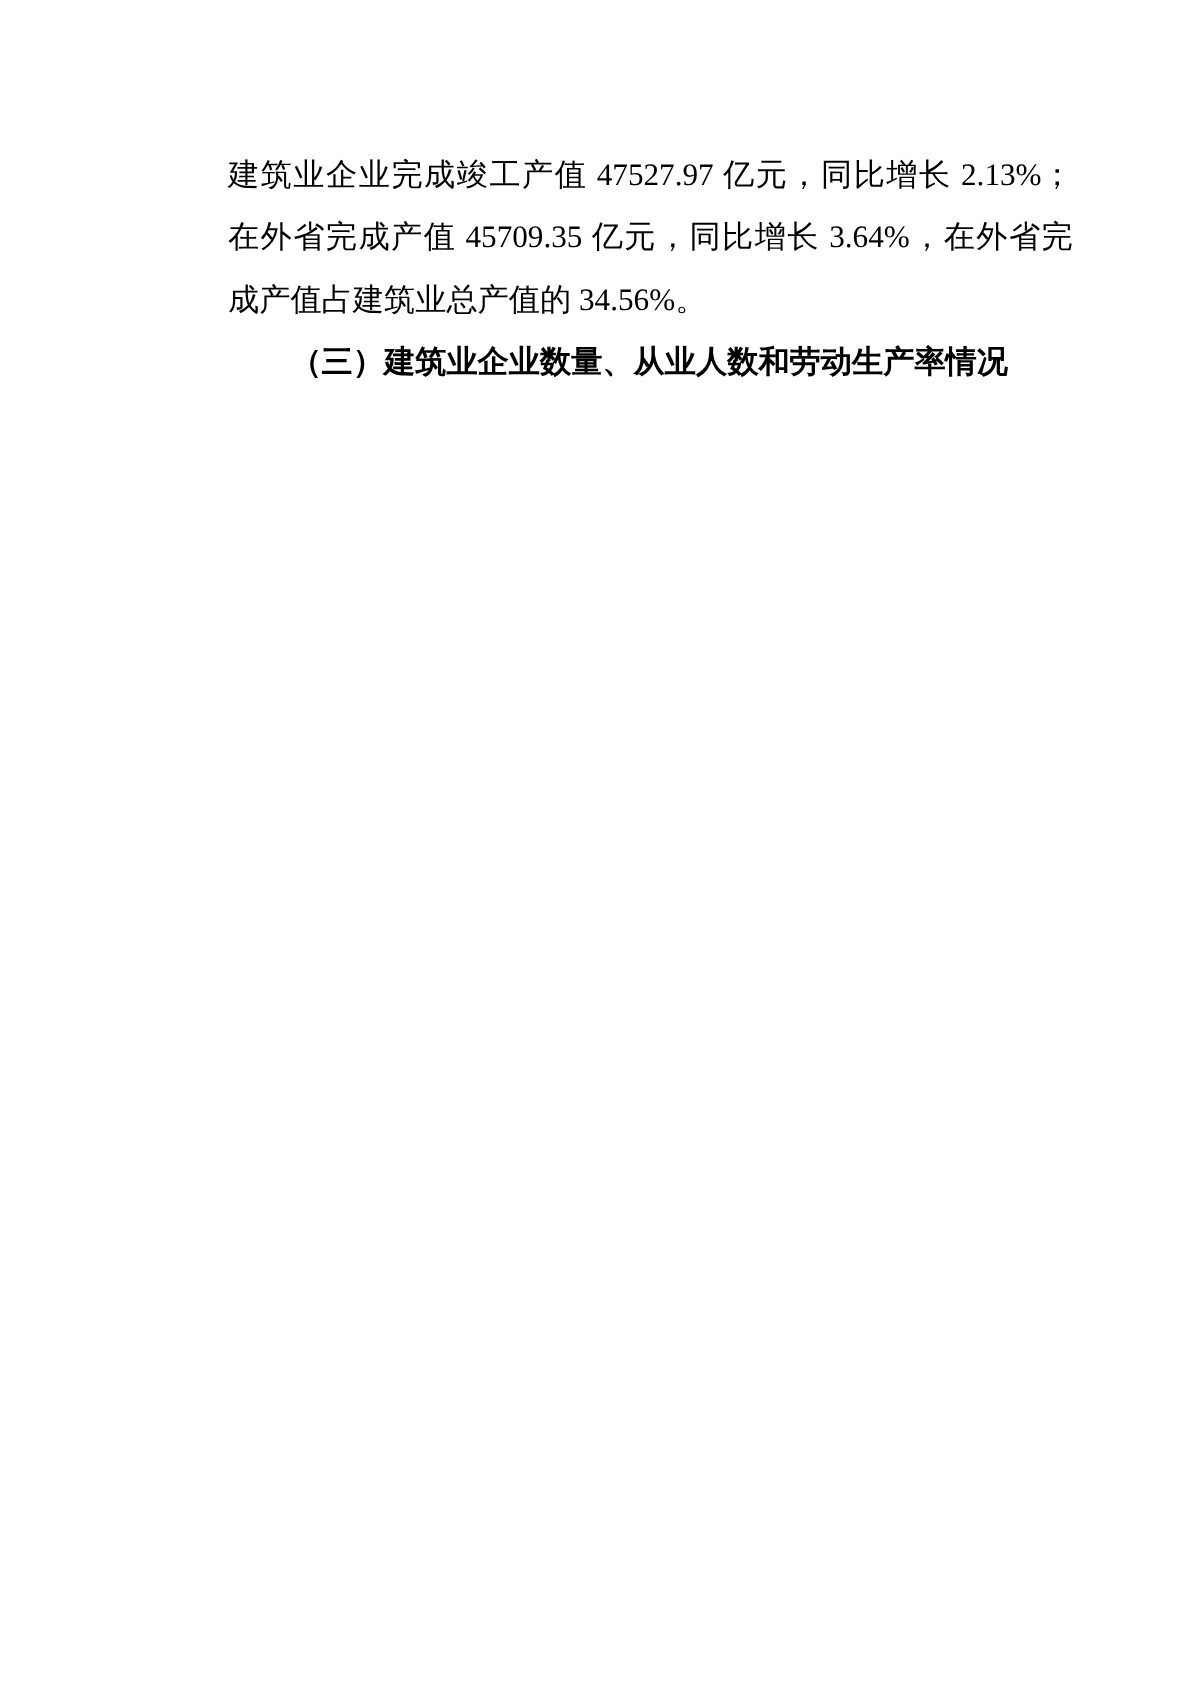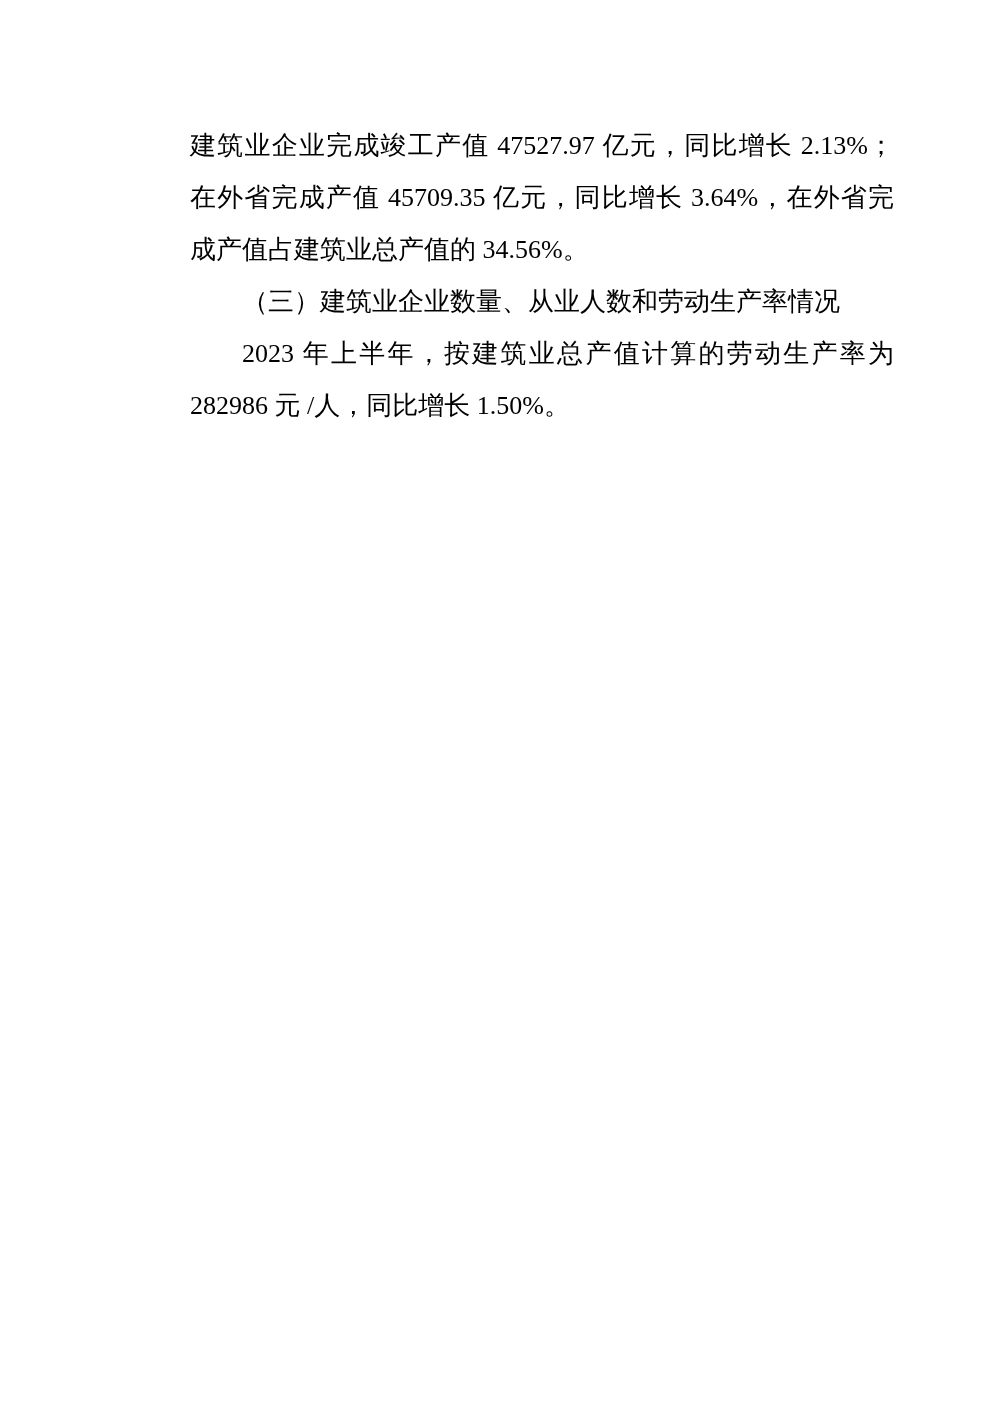--- a/index.html
+++ b/index.html
@@ -27,26 +27,25 @@
   }
   .para {
     margin: 0;
     padding: 0;
     text-indent: 2em;
   }
   .para.body-continued {
     text-indent: 0;
   }
   .para.heading {
-    font-weight: normal;
+    font-weight: bold;
     text-align: left;
   }
 </style>
 </head>
 <body>
 
 <div class="page">
   <div class="doc-body" id="doc-body">
       <p class="para body-continued">建筑业企业完成竣工产值 47527.97 亿元，同比增长 2.13%；在外省完成产值 45709.35 亿元，同比增长 3.64%，在外省完成产值占建筑业总产值的 34.56%。</p>
       <p class="para heading">（三）建筑业企业数量、从业人数和劳动生产率情况</p>
-      <p class="para body">2023 年上半年，按建筑业总产值计算的劳动生产率为 282986 元 /人，同比增长 1.50%。</p>
     </div>
 </div>
 
 </body></html>

